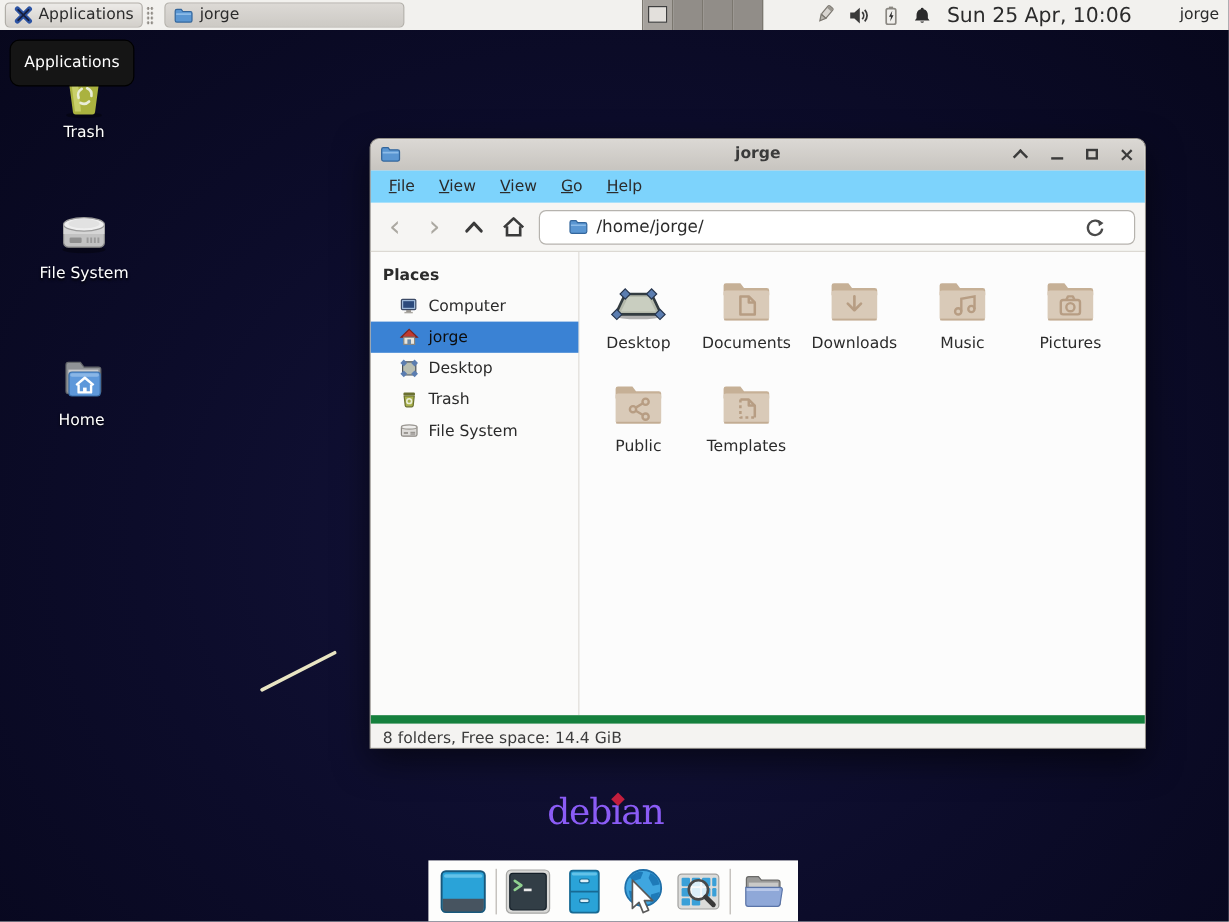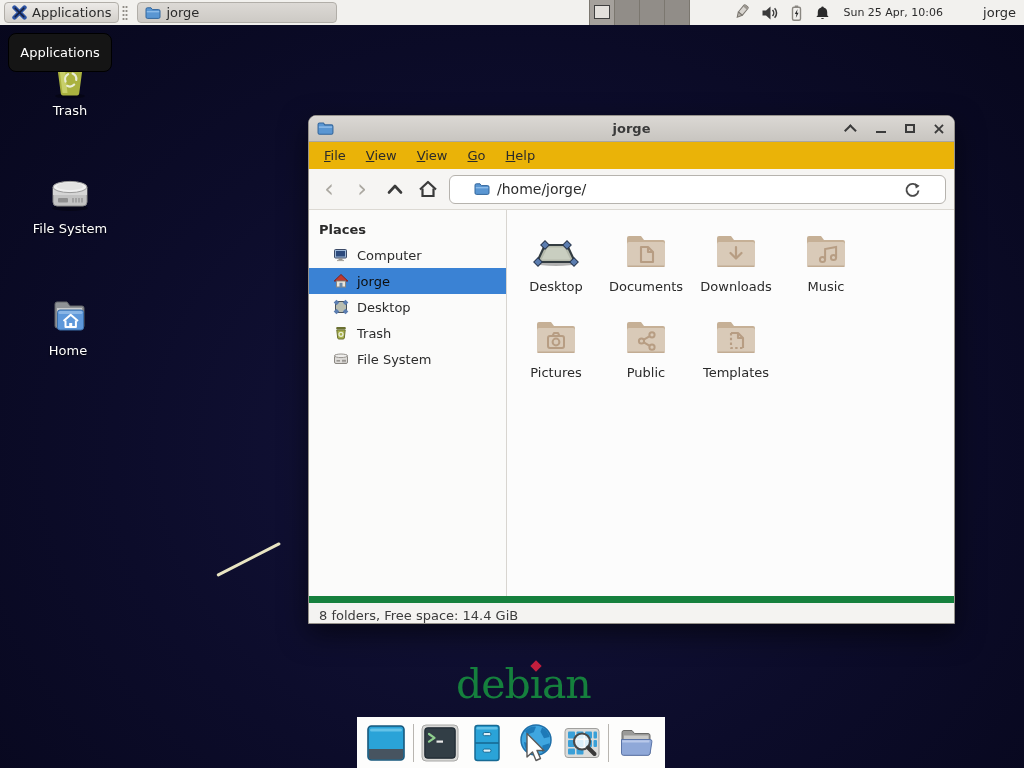--- a/index.html
+++ b/index.html
@@ -16,21 +16,21 @@
   #task-button { width:200px; margin-left:9px; background:linear-gradient(#dcd9d5,#cdcac5); }
   #panel-handle { width:6px; height:16px; margin-left:3px;
         background-image:radial-gradient(circle,#908c86 1px,transparent 1.2px);
         background-size:3px 4px; }
   #pager { display:flex; height:25px; margin-left:auto; border-left:1px solid #7b776f; }
   .pager-cell { width:25px; height:25px; background:#918d88; border-right:1px solid #7b776f; position:relative; }
   .pager-cell.active { background:#a5a19c; }
   .pager-mini-window { position:absolute; left:4px; top:5px; width:16px; height:14px;
         background:#e3e0dc; border:1px solid #3f3f3f; }
   #tray { display:flex; align-items:center; gap:9px; margin-left:42px; }
-  #clock { font-size:11px; color:#2b2b2b; margin-left:12px; white-space:nowrap; }
+  #clock { font-size:17px; color:#2b2b2b; margin-left:12px; white-space:nowrap; }
   #panel-user { font-size:13px; color:#2b2b2b; margin-left:40px; margin-right:4px; }
 
   
   #tooltip { position:absolute; left:8px; top:33px; width:104px; height:39px; background:#151515;
              border:1px solid #000; border-radius:8px; color:#fff; font-size:13px;
              display:flex; align-items:center; justify-content:center; z-index:50; }
 
   
   .desk-icon { position:absolute; width:100px; display:flex; flex-direction:column;
                align-items:center; z-index:1; }
@@ -40,53 +40,53 @@
   #desk-fs    { left:20px; top:170px; }
   #desk-home  { left:18px; top:292px; }
 
   
   #stray-line { position:absolute; left:217px; top:574px; width:71px; height:3px;
                 background:#e9e5c3; border-radius:2px; transform:rotate(-27deg);
                 transform-origin:0 50%; z-index:2; }
 
   
   #debian-logo { position:absolute; left:456px; top:660px; font-family:"DejaVu Serif","Liberation Serif",serif;
-                 font-size:41px; color:#15803d; letter-spacing:-1px; z-index:1; }
+                 font-size:30px; color:#8b5cf6; letter-spacing:-1px; z-index:1; }
   #debian-logo .logo-i { position:relative; display:inline-block; }
   #debian-logo .logo-dot { position:absolute; top:2px; left:2px; width:8px; height:8px;
                  background:#c41f3e; transform:rotate(45deg); }
 
   
   #fm-window { position:absolute; left:308px; top:115px; width:647px; height:509px;
                background:#fcfcfc; border:1px solid #96928b; border-radius:8px 8px 0 0;
                box-shadow:0 10px 28px rgba(0,0,0,.55); z-index:10; display:flex; flex-direction:column; }
   #titlebar { height:26px; background:linear-gradient(#dbd8d4,#c8c5c0); border-bottom:1px solid #a9a6a1;
               border-radius:7px 7px 0 0; display:flex; align-items:center; padding:0 8px; position:relative; }
   #window-title { position:absolute; left:0; right:0; text-align:center; font-size:13px;
               font-weight:bold; color:#3a3a3a; pointer-events:none; }
   #win-controls { margin-left:auto; display:flex; align-items:center; gap:15px; }
   .wc { width:14px; height:14px; display:flex; align-items:center; justify-content:center; color:#3b3b3b; }
   .wc-shade { width:9px; height:9px; border-top:2px solid #3b3b3b; border-left:2px solid #3b3b3b;
               transform:rotate(45deg) translateY(3px); }
   .wc-min  { width:10px; height:2px; background:#3b3b3b; align-self:flex-end; margin-bottom:3px; }
   .wc-max  { width:10px; height:9px; border:2px solid #3b3b3b; }
   .wc-close { font-size:16px; font-weight:bold; line-height:14px; }
-  #menubar { height:27px; background:#eab308; display:flex; align-items:center; padding:0 6px; gap:2px;text-align:right; }
+  #menubar { height:27px; background:#7dd3fc; display:flex; align-items:center; padding:0 6px; gap:2px;text-align:right; }
   .menu-item { display:inline-block; padding:3px 9px; font-size:13px; color:#2b2b2b; }
   .menu-item::first-letter { text-decoration:underline; }
   #toolbar { height:41px; background:#f6f5f3; border-bottom:1px solid #dcd9d3;
              display:flex; align-items:center; padding:0 8px; gap:9px; }
   .nav-btn { width:24px; height:28px; display:flex; align-items:center; justify-content:center;
              font-size:24px; line-height:24px; color:#3a3a3a; }
   .nav-btn.disabled { color:#aba8a1; }
   #pathbar { flex:1; height:29px; background:#fff; border:1px solid #b6b3ae; border-radius:6px;
              display:flex; align-items:center; padding:0 24px; gap:7px; }
   #path-text { font-size:14px; color:#2b2b2b; flex:1; }
   #fm-content { flex:1; display:flex; min-height:0; }
-  #sidebar { width:198px; background:#fbfbfa; border-right:1px solid #d8d5d0; padding-top:8px; }
+  #sidebar { width:174px; background:#fbfbfa; border-right:1px solid #d8d5d0; padding-top:8px; }
   .side-header { font-size:13px; font-weight:bold; color:#2b2b2b; padding:4px 10px 5px; }
   .side-item { height:26px; display:flex; align-items:center; gap:8px; padding-left:24px;
                font-size:13px; color:#2b2b2b; }
   .side-item.selected { background:#3a82d4; color:#0d0d0d; }
   #file-grid { flex:1; background:#fcfcfc; padding:10px 4px; display:flex; flex-wrap:wrap;
                align-content:flex-start; }
   .file-item { width:90px; height:86px; display:flex; flex-direction:column; align-items:center;
                padding-top:6px; }
   .file-item .flabel { margin-top:5px; font-size:13px; color:#2b2b2b; white-space:nowrap; }
   #statusbar { height:27px; background:#f4f3f1; border-top:7px solid #15803d; font-size:13px;

